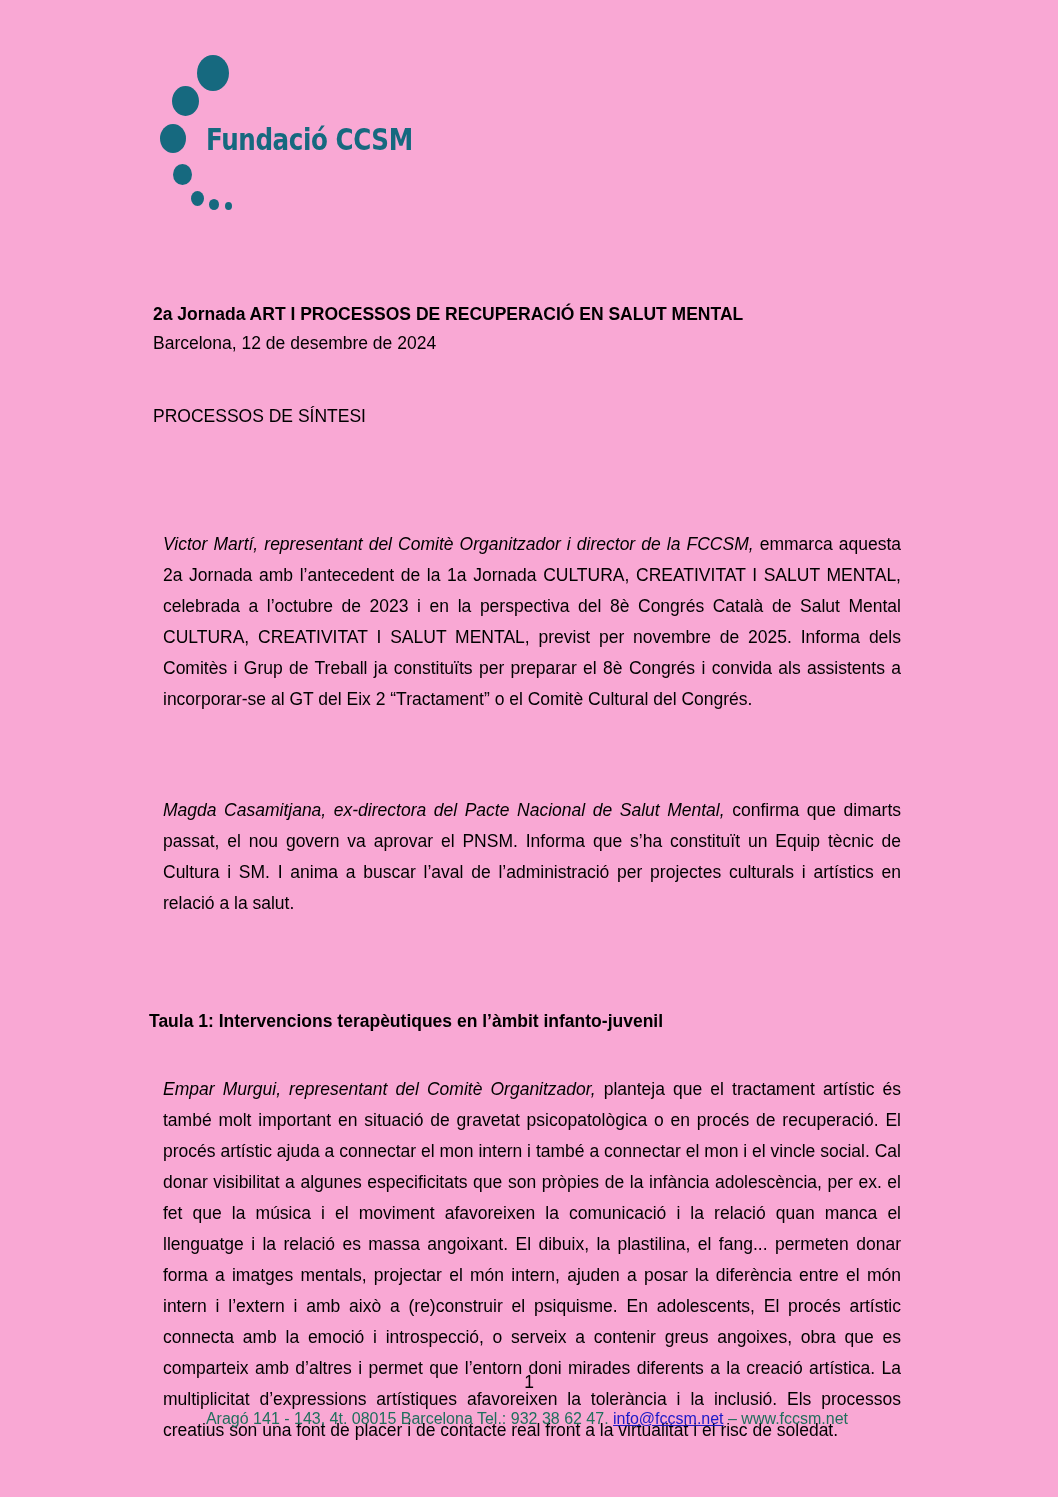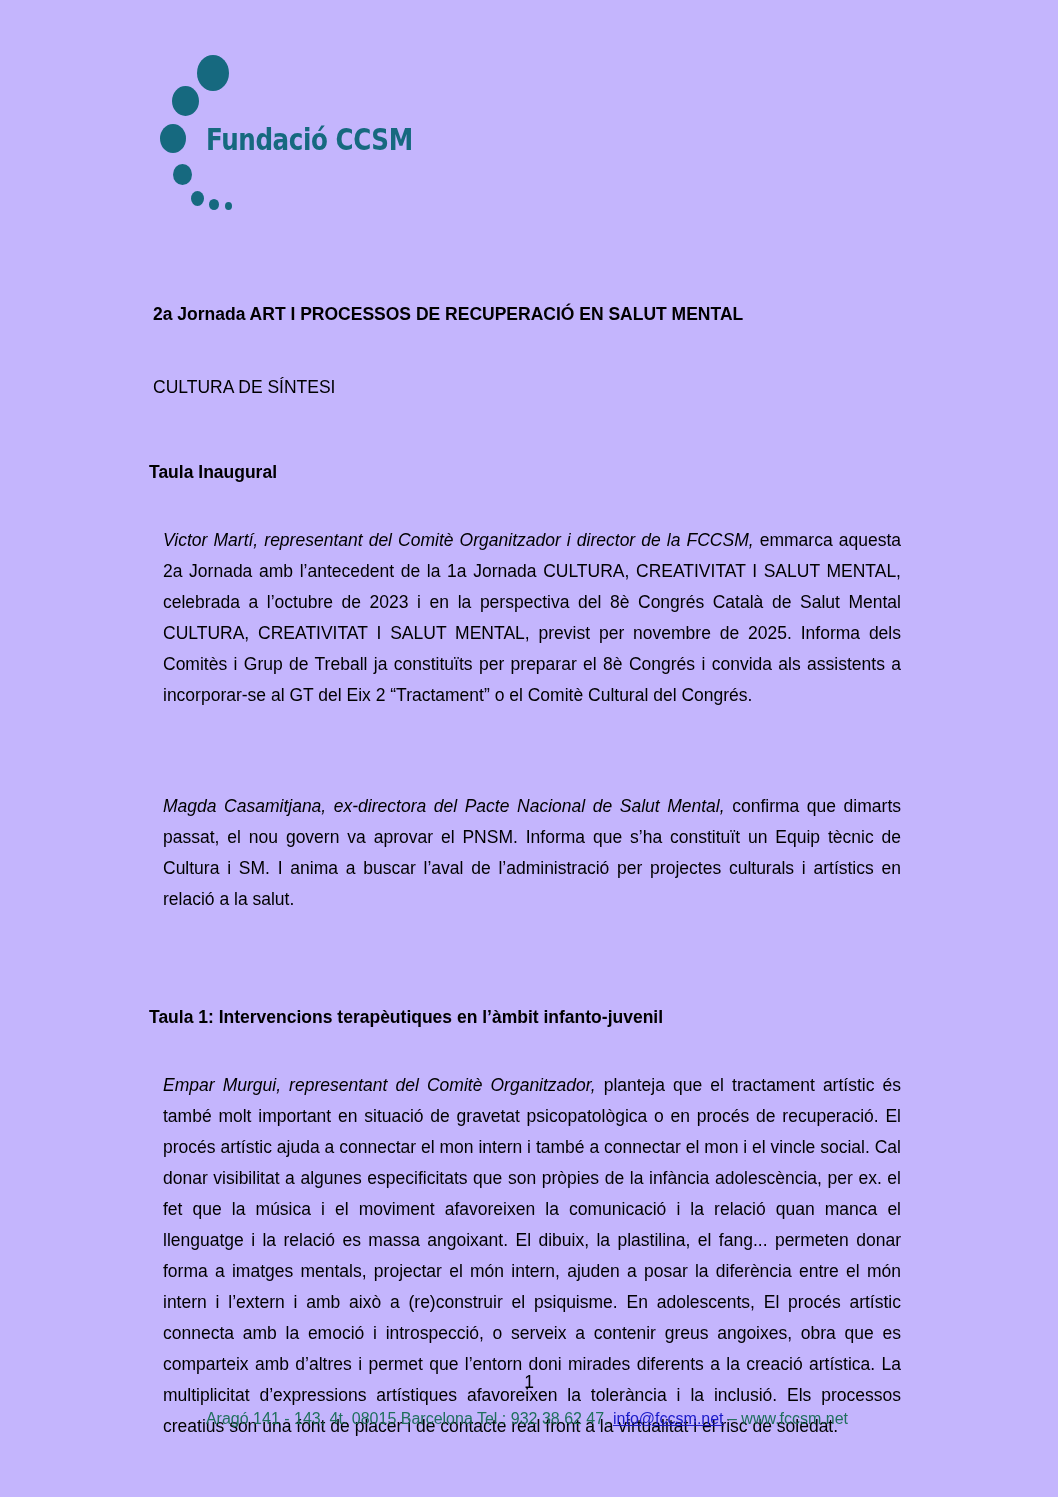--- a/index.html
+++ b/index.html
@@ -11,21 +11,21 @@
 
   body {
     font-family: "Liberation Sans", sans-serif;
     color: #000000;
   }
 
   .page {
     position: relative;
     width: 1058px;
     height: 1497px;
-    background: #c4b5fd;
+    background: #f9a8d4;
     overflow: hidden;
     box-sizing: border-box;
   }
 
   
   .logo-block {
     position: absolute;
     left: 150px;
     top: 52px;
     width: 300px;
@@ -140,28 +140,28 @@
     <span class="logo-dot d4"></span>
     <span class="logo-dot d5"></span>
     <span class="logo-dot d6"></span>
     <span class="logo-dot d7"></span>
     <span class="logo-text">Fundació CCSM</span>
   </div>
 
   <div class="content">
 
     <div class="doc-line bold">2a Jornada ART I PROCESSOS DE RECUPERACIÓ EN SALUT MENTAL</div>
+    <div class="doc-line">Barcelona, 12 de desembre de 2024</div>
 
     <div class="spacer-md"></div>
 
-    <div class="doc-line">CULTURA DE SÍNTESI</div>
+    <div class="doc-line">PROCESSOS DE SÍNTESI</div>
 
     <div class="spacer-lg"></div>
 
-    <div class="section-heading">Taula Inaugural</div>
 
     <div class="spacer-sm"></div>
 
     <p class="para"><span class="speaker">Victor Martí, representant del Comitè Organitzador i director de la FCCSM,</span><span> emmarca aquesta 2a Jornada amb l’antecedent de la 1a Jornada CULTURA, CREATIVITAT I SALUT MENTAL, celebrada a l’octubre de 2023 i en la perspectiva del 8è Congrés Català de Salut Mental CULTURA, CREATIVITAT I SALUT MENTAL, previst per novembre de 2025. Informa dels Comitès i Grup de Treball ja constituïts per preparar el 8è Congrés i convida als assistents a incorporar-se al GT del Eix 2 “Tractament” o el Comitè Cultural del Congrés.</span></p>
 
     <div class="spacer-sm"></div>
 
 
     <div class="spacer-sm"></div>
 

